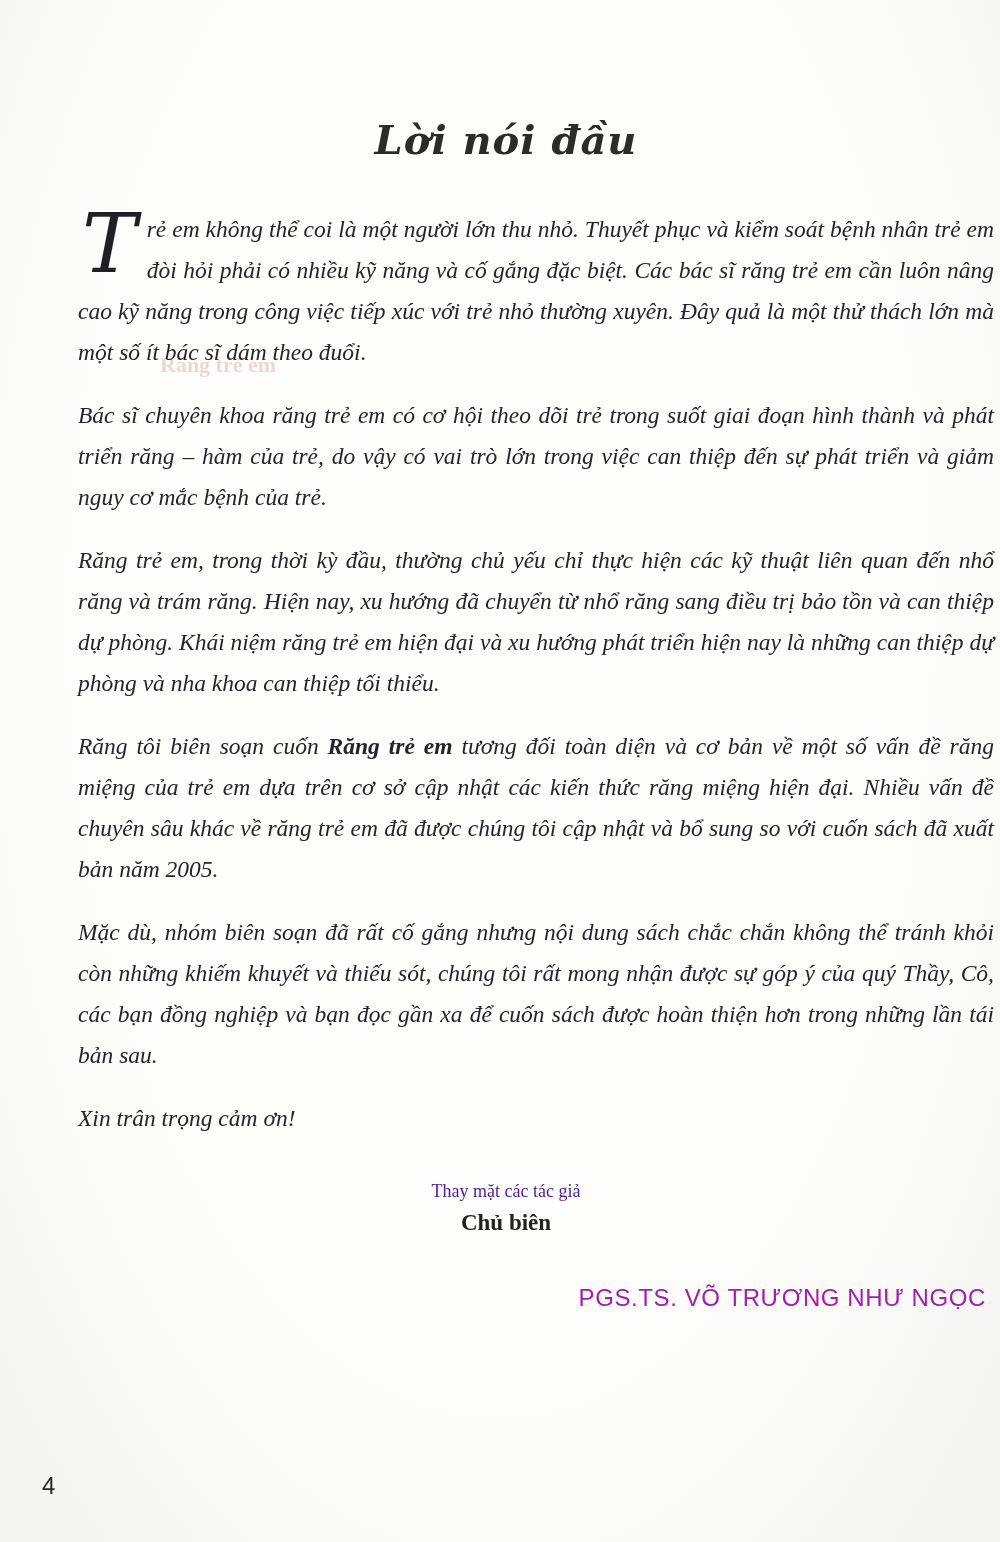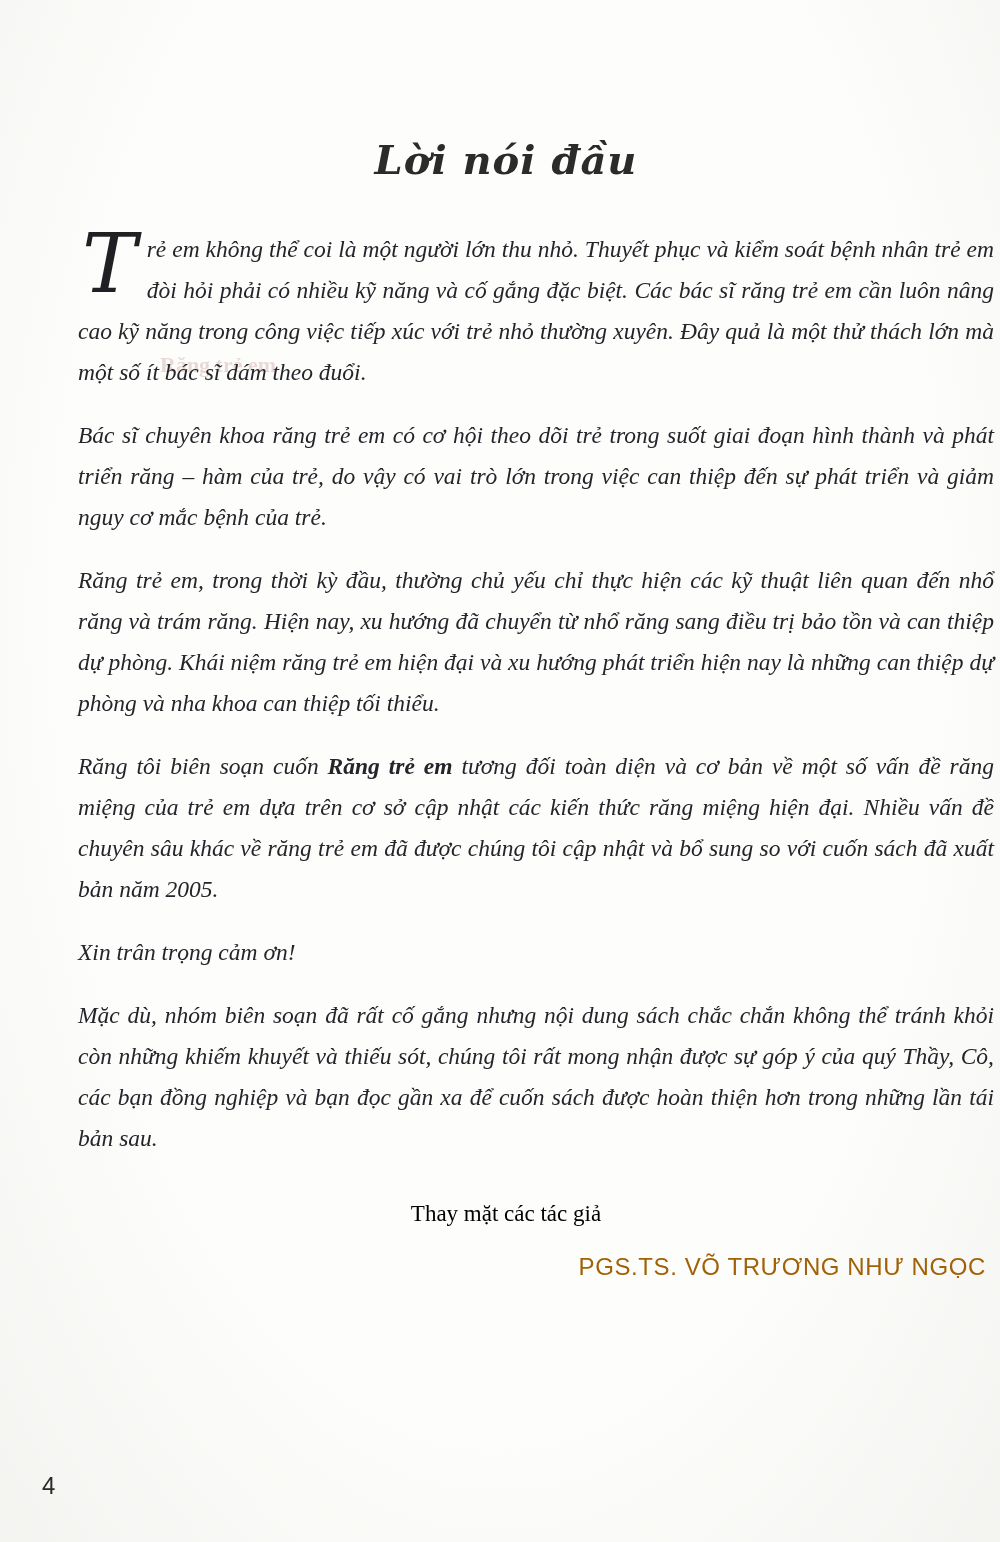--- a/index.html
+++ b/index.html
@@ -28,21 +28,21 @@
     position: absolute;
     inset: 0;
     background:
       radial-gradient(ellipse at 50% 40%, rgba(255,255,255,0) 60%, rgba(225,225,222,0.35) 100%);
     pointer-events: none;
   }
 
   .content {
     position: absolute;
     left: 78px;
-    top: 136px;
+    top: 116px;
     width: 916px;
   }
 
   .page-heading {
     text-align: center;
     font-family: "DejaVu Serif", serif;
     font-style: italic;
     font-weight: bold;
     font-size: 40px;
     letter-spacing: 1px;
@@ -81,39 +81,39 @@
   }
 
   .signature-block {
     margin-top: 42px;
     text-align: center;
     font-style: normal;
   }
 
   .sig-line-1 {
     font-family: "Liberation Serif", serif;
-    font-size: 23px;
-    color: #000000;
+    font-size: 18px;
+    color: #4c1d95;
     margin-right: 60px;
   }
 
   .sig-line-2 {
     font-family: "Liberation Serif", serif;
     font-size: 23px;
     font-weight: bold;
     color: #222;
     margin: 8px 60px 0 0;
   }
 
   .sig-name {
     font-family: "Liberation Sans", sans-serif;
     font-size: 24px;
     letter-spacing: 0.6px;
-    color: #a16207;
-    margin: 26px 8px 0 0;
+    color: #a21caf;
+    margin: 48px 8px 0 0;
     text-align: right;
   }
 
   .page-number {
     position: absolute;
     left: 42px;
     bottom: 42px;
     font-family: "Liberation Sans", sans-serif;
     font-size: 24px;
     color: #2a2a2a;
@@ -151,26 +151,27 @@
     <p class="body-text first">
       <span class="dropcap">T</span><span>rẻ em không thể coi là một người lớn thu nhỏ. Thuyết phục và kiểm soát bệnh nhân trẻ em đòi hỏi phải có nhiều kỹ năng và cố gắng đặc biệt. Các bác sĩ răng trẻ em cần luôn nâng cao kỹ năng trong công việc tiếp xúc với trẻ nhỏ thường xuyên. Đây quả là một thử thách lớn mà một số ít bác sĩ dám theo đuổi.</span>
     </p>
 
     <p class="body-text">Bác sĩ chuyên khoa răng trẻ em có cơ hội theo dõi trẻ trong suốt giai đoạn hình thành và phát triển răng – hàm của trẻ, do vậy có vai trò lớn trong việc can thiệp đến sự phát triển và giảm nguy cơ mắc bệnh của trẻ.</p>
 
     <p class="body-text">Răng trẻ em, trong thời kỳ đầu, thường chủ yếu chỉ thực hiện các kỹ thuật liên quan đến nhổ răng và trám răng. Hiện nay, xu hướng đã chuyển từ nhổ răng sang điều trị bảo tồn và can thiệp dự phòng. Khái niệm răng trẻ em hiện đại và xu hướng phát triển hiện nay là những can thiệp dự phòng và nha khoa can thiệp tối thiểu.</p>
 
     <p class="body-text"><span>Răng tôi biên soạn cuốn </span><span class="bold-inline">Răng trẻ em</span><span> tương đối toàn diện và cơ bản về một số vấn đề răng miệng của trẻ em dựa trên cơ sở cập nhật các kiến thức răng miệng hiện đại. Nhiều vấn đề chuyên sâu khác về răng trẻ em đã được chúng tôi cập nhật và bổ sung so với cuốn sách đã xuất bản năm 2005.</span></p>
 
+    <p class="body-text">Mặc dù, nhóm biên soạn đã rất cố gắng nhưng nội dung sách chắc chắn không thể tránh khỏi còn những khiếm khuyết và thiếu sót, chúng tôi rất mong nhận được sự góp ý của quý Thầy, Cô, các bạn đồng nghiệp và bạn đọc gần xa để cuốn sách được hoàn thiện hơn trong những lần tái bản sau.</p>
+
     <p class="body-text">Xin trân trọng cảm ơn!</p>
-
-    <p class="body-text">Mặc dù, nhóm biên soạn đã rất cố gắng nhưng nội dung sách chắc chắn không thể tránh khỏi còn những khiếm khuyết và thiếu sót, chúng tôi rất mong nhận được sự góp ý của quý Thầy, Cô, các bạn đồng nghiệp và bạn đọc gần xa để cuốn sách được hoàn thiện hơn trong những lần tái bản sau.</p>
 
     <div class="signature-block">
       <div class="sig-line-1">Thay mặt các tác giả</div>
+      <div class="sig-line-2">Chủ biên</div>
       <div class="sig-name">PGS.TS. VÕ TRƯƠNG NHƯ NGỌC</div>
     </div>
 
   </div>
 
   <div class="page-number">4</div>
 
 </div>
 
 </body></html>

